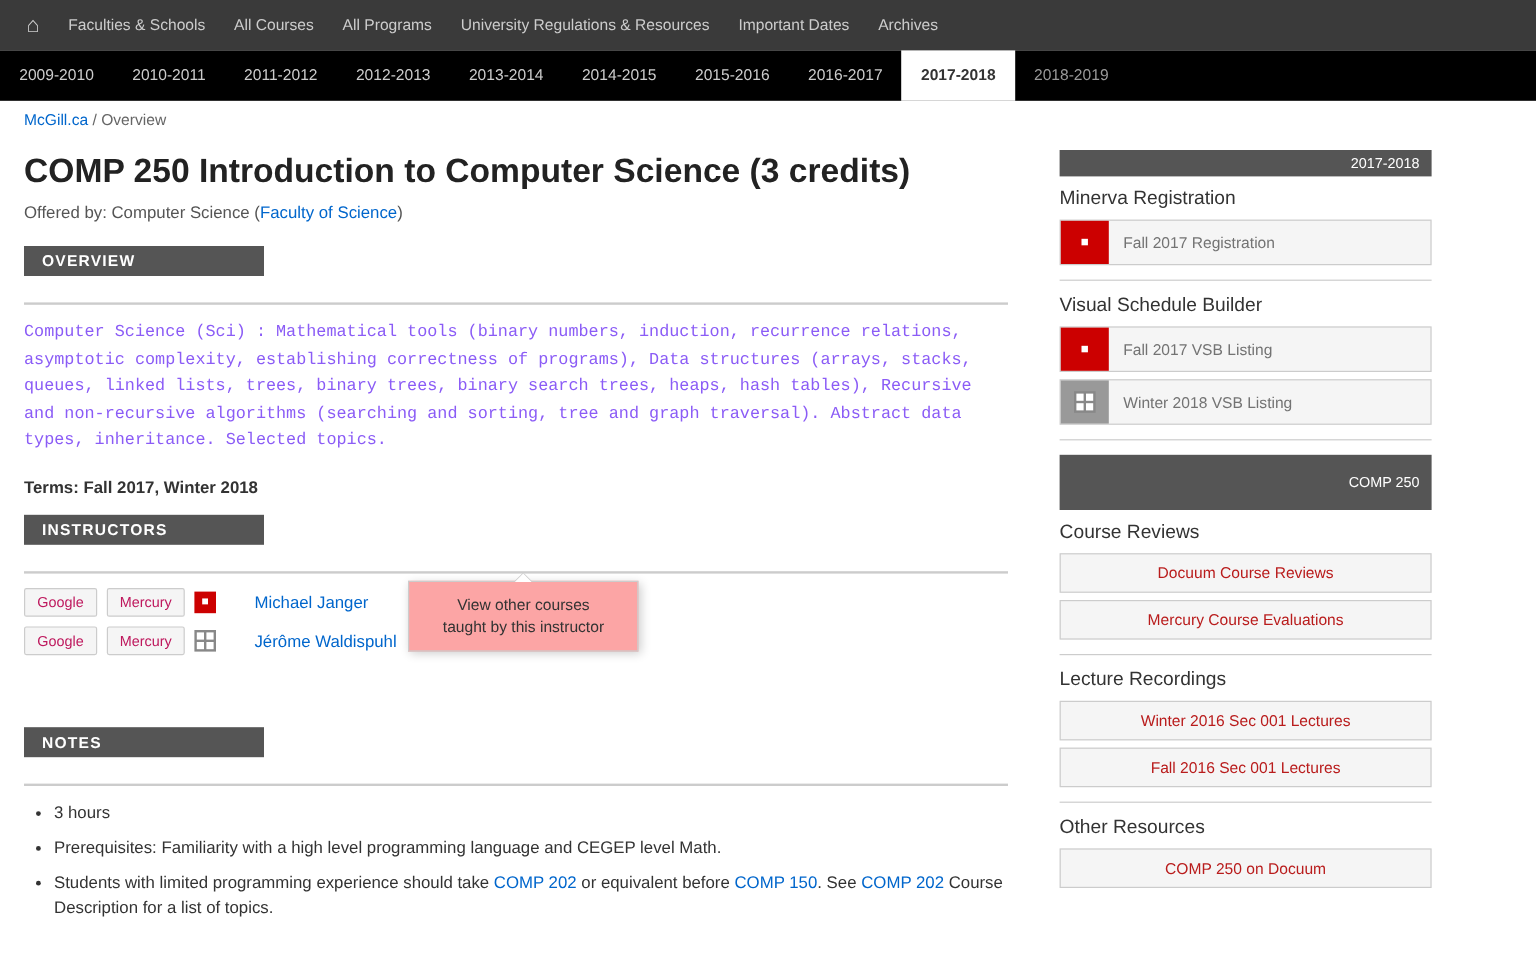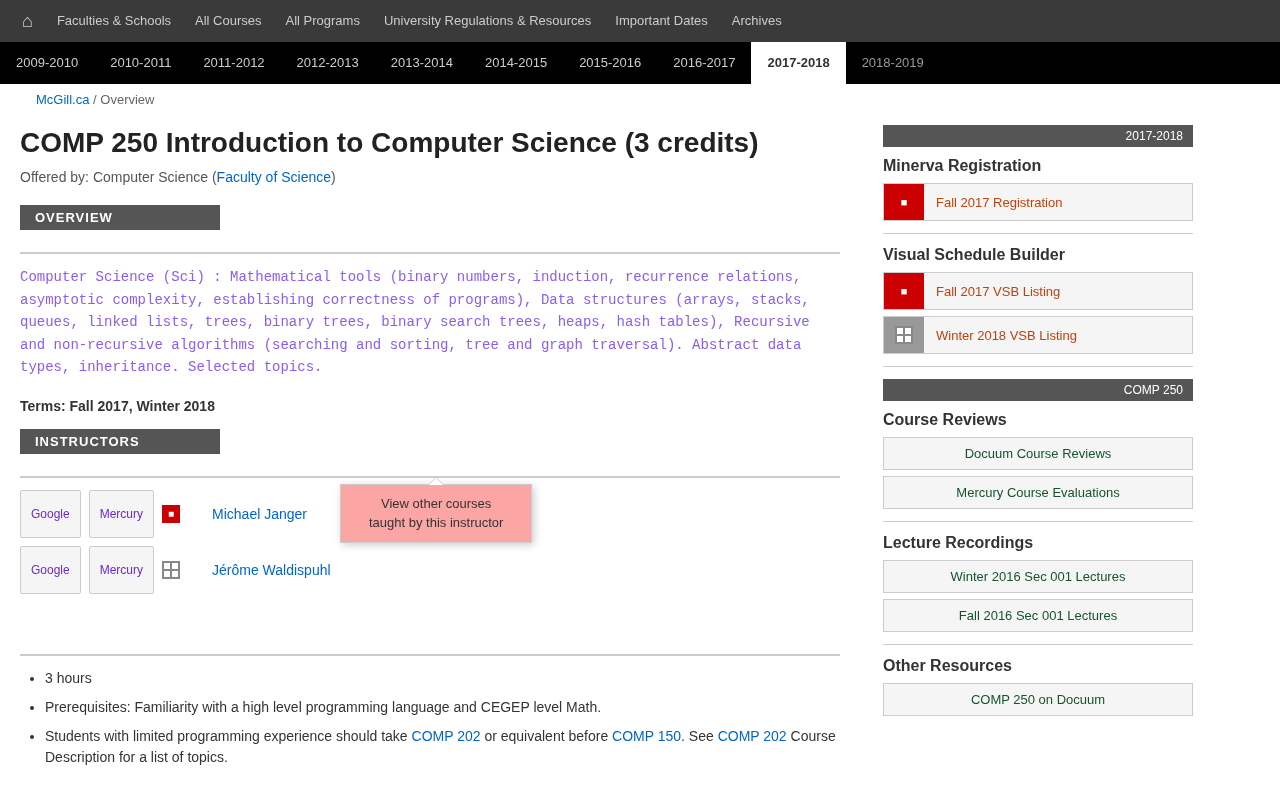--- a/index.html
+++ b/index.html
@@ -40,21 +40,21 @@
     }
     .year-nav a.active {
       background: #fff;
       color: #333;
       font-weight: bold;
     }
     .year-nav a.future { color: #999; }
 
     
     .breadcrumb {
-      padding: 8px 36px;
+      padding: 8px 20px;
       font-size: 13px;
       color: #666;
     }
     .breadcrumb a { color: #0066cc; text-decoration: none; }
 
     
     .main-container {
       display: flex;
       padding: 0 20px;
       gap: 43px;
@@ -119,22 +119,22 @@
     .instructor-row {
       display: flex;
       align-items: center;
       margin-bottom: 8px;
       gap: 8px;
     }
 
     .btn-small {
       border: 1px solid #ccc;
       background: #f5f5f5;
-      color: #6d28d9;
-      padding: 16px 10px;
+      color: #be185d;
+      padding: 4px 10px;
       font-size: 12px;
       cursor: pointer;
       border-radius: 2px;
     }
 
     .icon-red {
       display: inline-block;
       width: 18px;
       height: 18px;
       background: #cc0000;
@@ -226,21 +226,21 @@
       background: #555;
       color: #fff;
       text-align: right;
       padding: 4px 10px;
       font-size: 12px;
       margin-bottom: 10px;
     }
 
     .sidebar-section-title {
       font-size: 16px;
-      font-weight: bold;
+      font-weight: normal;
       color: #333;
       margin-bottom: 8px;
     }
 
     .sidebar-btn {
       display: flex;
       align-items: center;
       border: 1px solid #ccc;
       background: #f5f5f5;
       margin-bottom: 6px;
@@ -258,50 +258,50 @@
       background: #ddd;
       flex-shrink: 0;
     }
 
     .sidebar-btn-icon.red { background: #cc0000; }
     .sidebar-btn-icon.grid-bg { background: #999; }
 
     .sidebar-btn-label {
       padding: 0 12px;
       font-size: 13px;
-      color: #c2410c;
+      color: #737373;
       flex: 1;
     }
 
     .sidebar-separator {
       border: none;
       border-top: 1px solid #ccc;
       margin: 12px 0;
     }
 
     .sidebar-course-badge {
       background: #555;
       color: #fff;
       text-align: right;
-      padding: 4px 10px;
+      padding: 16px 10px;
       font-size: 12px;
       margin-bottom: 10px;
     }
 
     .sidebar-plain-btn {
       display: block;
       border: 1px solid #ccc;
       background: #f5f5f5;
       padding: 8px 12px;
       margin-bottom: 6px;
       cursor: pointer;
       width: 100%;
       text-align: center;
       font-size: 13px;
-      color: #14532d;
+      color: #b91c1c;
     }
 
     .section-header-line {
       border: none;
       border-top: 2px solid #ccc;
       margin: 10px 0 12px 0;
     }
   </style>
 </head>
 <body>
@@ -380,20 +380,23 @@
         <a href="#" class="instructor-link">Jérôme Waldispuhl</a>
       </div>
 
       <div class="tooltip">
         <span style="white-space: pre-line;">View other courses
 taught by this instructor</span>
       </div>
     </div>
 
     <div class="notes-section" style="margin-top: 60px;">
+      <div>
+        <span class="section-header">NOTES</span>
+      </div>
       <hr class="section-header-line">
       <ul>
         <li>3 hours</li>
         <li>Prerequisites: Familiarity with a high level programming language and CEGEP level Math.</li>
         <li>
           Students with limited programming experience should take
           <a href="#">COMP 202</a>
           or equivalent before
           <a href="#">COMP 150</a>.
           See

